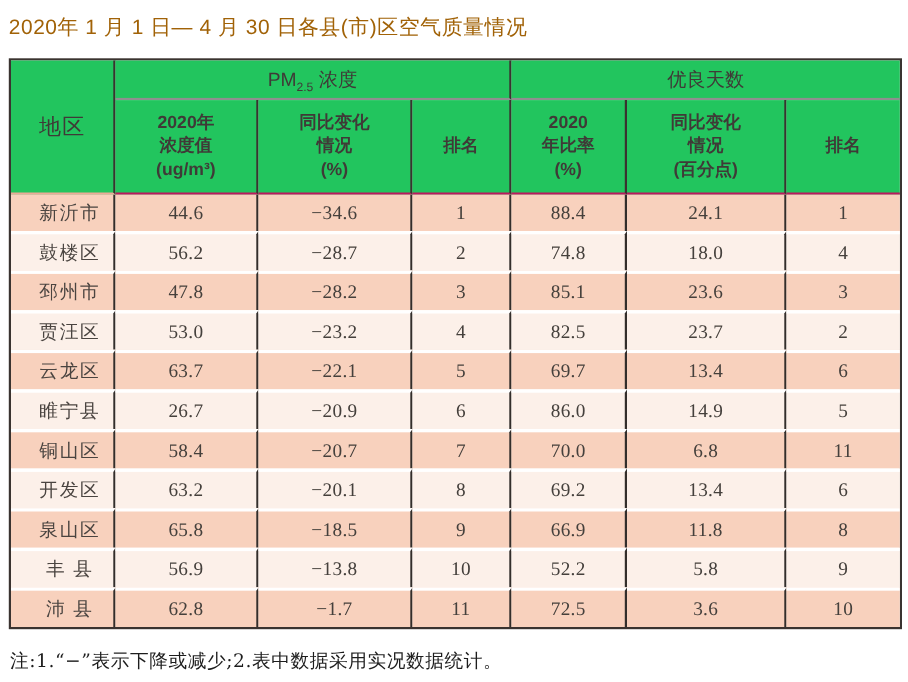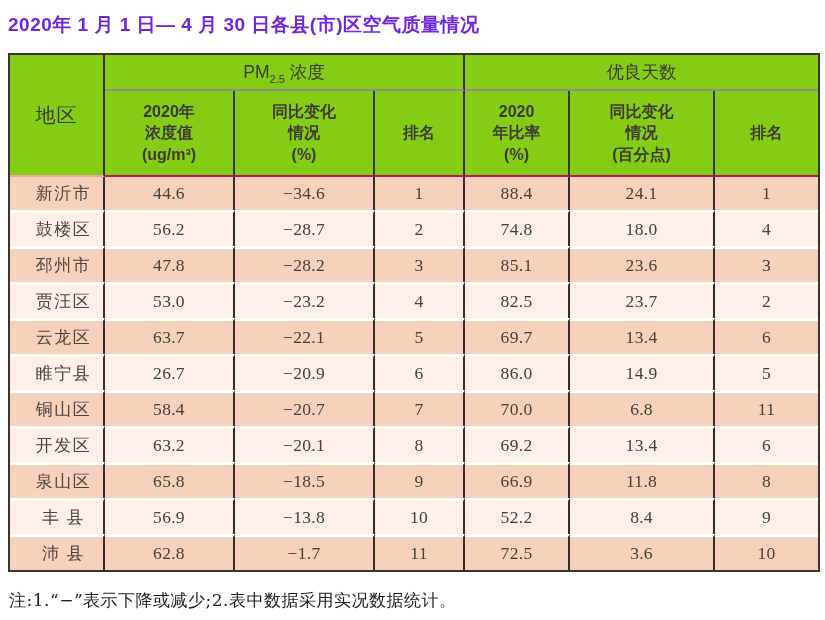--- a/index.html
+++ b/index.html
@@ -3,29 +3,29 @@
 <meta charset="utf-8">
 <style>
   html,body{margin:0;padding:0;}
   body{
     width:825px;height:620px;background:#ffffff;
     font-family:"Liberation Sans","DejaVu Sans",sans-serif;
     color:#45403c;overflow:hidden;
   }
   .page{padding:10px 7px 0 8px;}
   .title{
-    font-size:19px;font-weight:700;color:#6d28d9;
+    font-size:19px;font-weight:400;color:#a16207;
     letter-spacing:0.5px;margin:2px 0 15px 0;
   }
   table.aq{
     border-collapse:separate;border-spacing:0;table-layout:fixed;
     width:810px;border:2px solid #3a3330;
   }
   th,td{padding:0;margin:0;text-align:center;vertical-align:middle;font-weight:normal;}
-  thead th{background:#84cc16;color:#3f3a37;}
+  thead th{background:#22c55e;color:#3f3a37;}
   th.group{height:34px;font-size:17.5px;}
   th.group-line{border-bottom:2px solid #8f8f8f;}
   th.vline{border-right:2px solid #3a3330;}
   th.corner{border-bottom:2px solid #edaa97;font-size:20px;letter-spacing:1px;}
   th.sub{
     height:84px;font-size:16px;line-height:1.32;
     white-space:pre-line;border-bottom:2px solid #be185d;font-weight:bold;
   }
   th.group sub{font-size:11px;line-height:0;}
   tbody td{height:33px;font-size:17px;}
@@ -165,21 +165,21 @@
         <td class="num">66.9</td>
         <td class="num">11.8</td>
         <td class="num">8</td>
       </tr>
       <tr>
         <td class="region">丰 县</td>
         <td class="num">56.9</td>
         <td class="num">−13.8</td>
         <td class="num">10</td>
         <td class="num">52.2</td>
-        <td class="num">8.4</td>
+        <td class="num">5.8</td>
         <td class="num">9</td>
       </tr>
       <tr>
         <td class="region">沛 县</td>
         <td class="num">62.8</td>
         <td class="num">−1.7</td>
         <td class="num">11</td>
         <td class="num">72.5</td>
         <td class="num">3.6</td>
         <td class="num">10</td>

